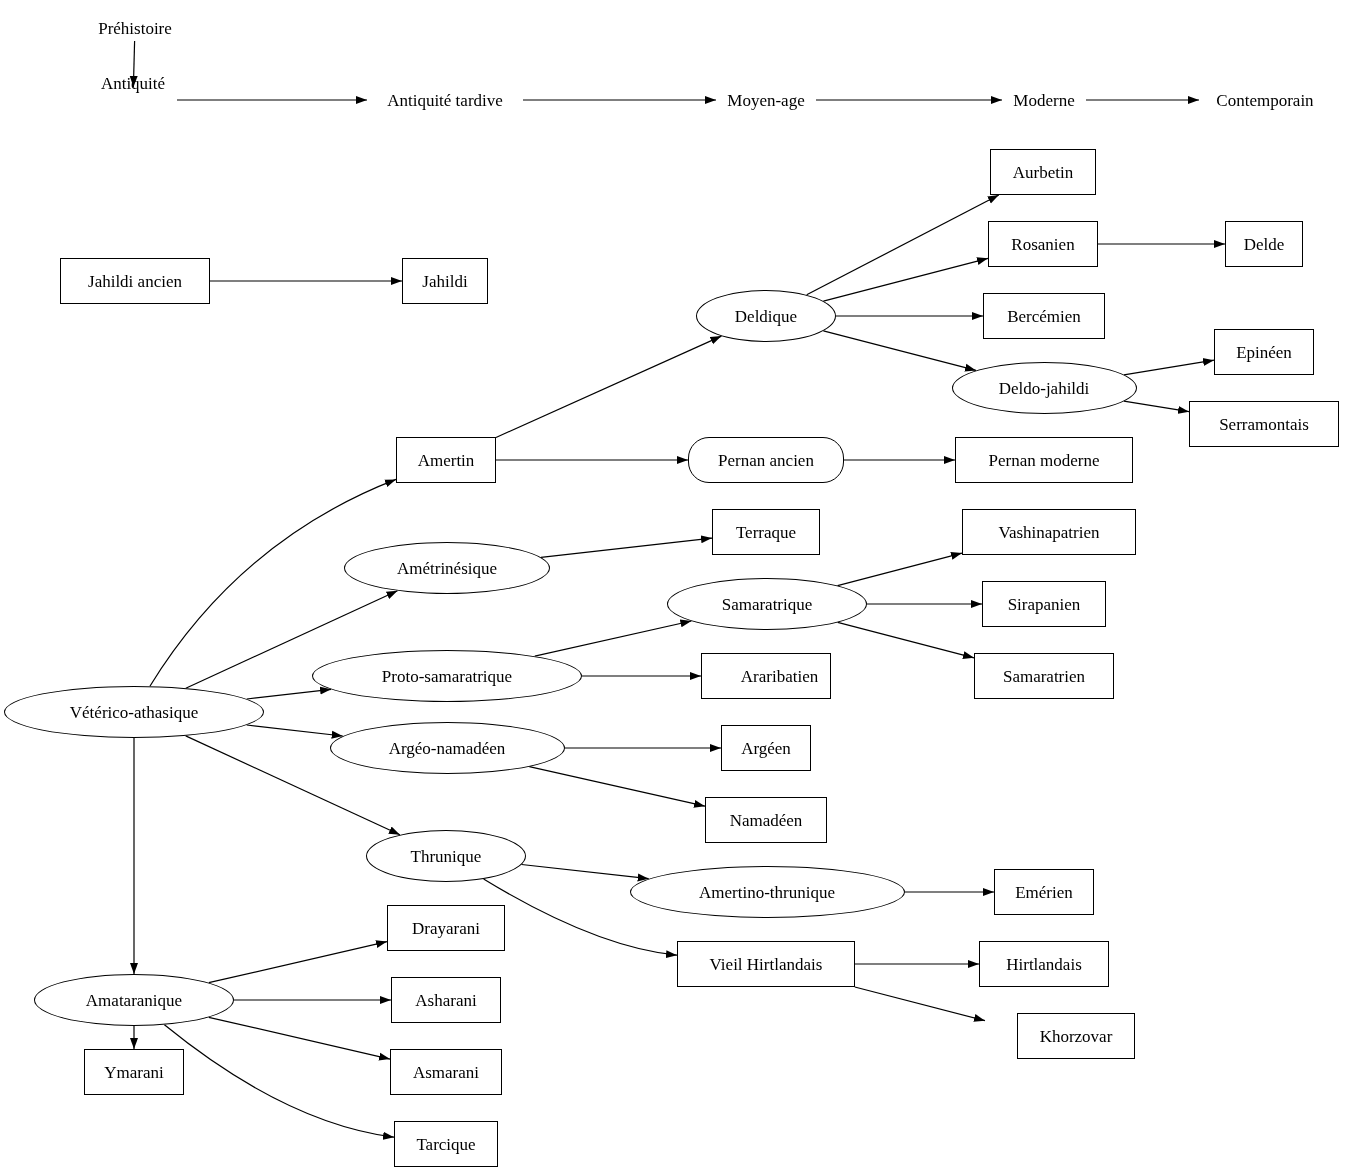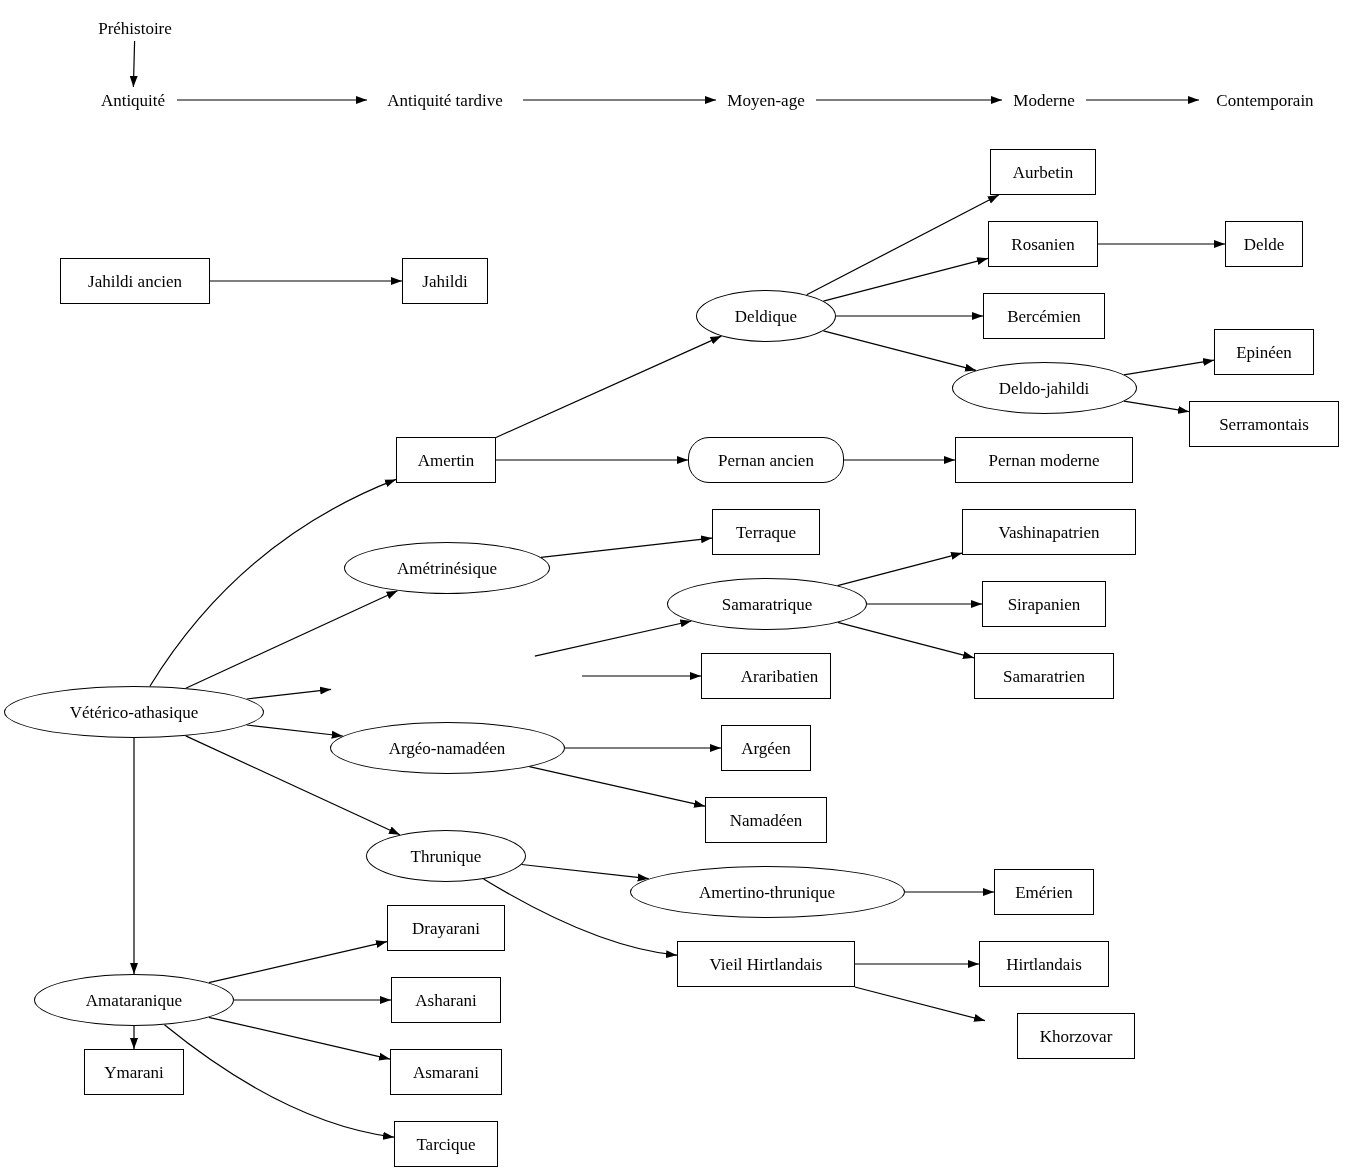--- a/index.html
+++ b/index.html
@@ -98,21 +98,21 @@
       <path d="M208.8,982.7 L387,941.6" class="edge" marker-end="url(#arrow)"></path>
       <path d="M234,1000 L391,1000" class="edge" marker-end="url(#arrow)"></path>
       <path d="M208.8,1017.3 L390,1059.1" class="edge" marker-end="url(#arrow)"></path>
       <path d="M164.4,1024.8 Q285,1123 394,1137.2" class="edge" marker-end="url(#arrow)"></path>
       <path d="M134,1026 L134,1049" class="edge" marker-end="url(#arrow)"></path>
     </svg>
 
 <div class="node plain" style="left: 83px; top: 15px; width: 104px; height: 26px;">
       <span>Préhistoire</span>
     </div>
-    <div class="node plain" style="left: 89px; top: 87px; width: 88px; height: 26px; text-align: right;">
+    <div class="node plain" style="left: 89px; top: 70px; width: 88px; height: 26px; text-align: right;">
       <span>Antiquité</span>
     </div>
     <div class="node plain" style="left: 367px; top: 87px; width: 156px; height: 26px;">
       <span>Antiquité tardive</span>
     </div>
     <div class="node plain" style="left: 716px; top: 87px; width: 100px; height: 26px; align-items: center;">
       <span>Moyen-age</span>
     </div>
     <div class="node plain" style="left: 1002px; top: 87px; width: 84px; height: 26px;">
       <span>Moderne</span>
@@ -205,20 +205,23 @@
       <span>Deldo-jahildi</span>
     </div>
     <div class="node ellipse" style="left: 696px; top: 290px; width: 140px; height: 52px;">
       <span>Deldique</span>
     </div>
     <div class="node ellipse" style="left: 344px; top: 542px; width: 206px; height: 52px;">
       <span>Amétrinésique</span>
     </div>
     <div class="node ellipse" style="left: 667px; top: 578px; width: 200px; height: 52px;">
       <span>Samaratrique</span>
+    </div>
+    <div class="node ellipse" style="left: 312px; top: 650px; width: 270px; height: 52px;">
+      <span>Proto-samaratrique</span>
     </div>
     <div class="node ellipse" style="left: 4px; top: 686px; width: 260px; height: 52px;">
       <span>Vétérico-athasique</span>
     </div>
     <div class="node ellipse" style="left: 329.5px; top: 722px; width: 235px; height: 52px;">
       <span>Argéo-namadéen</span>
     </div>
     <div class="node ellipse" style="left: 366px; top: 830px; width: 160px; height: 52px;">
       <span>Thrunique</span>
     </div>

